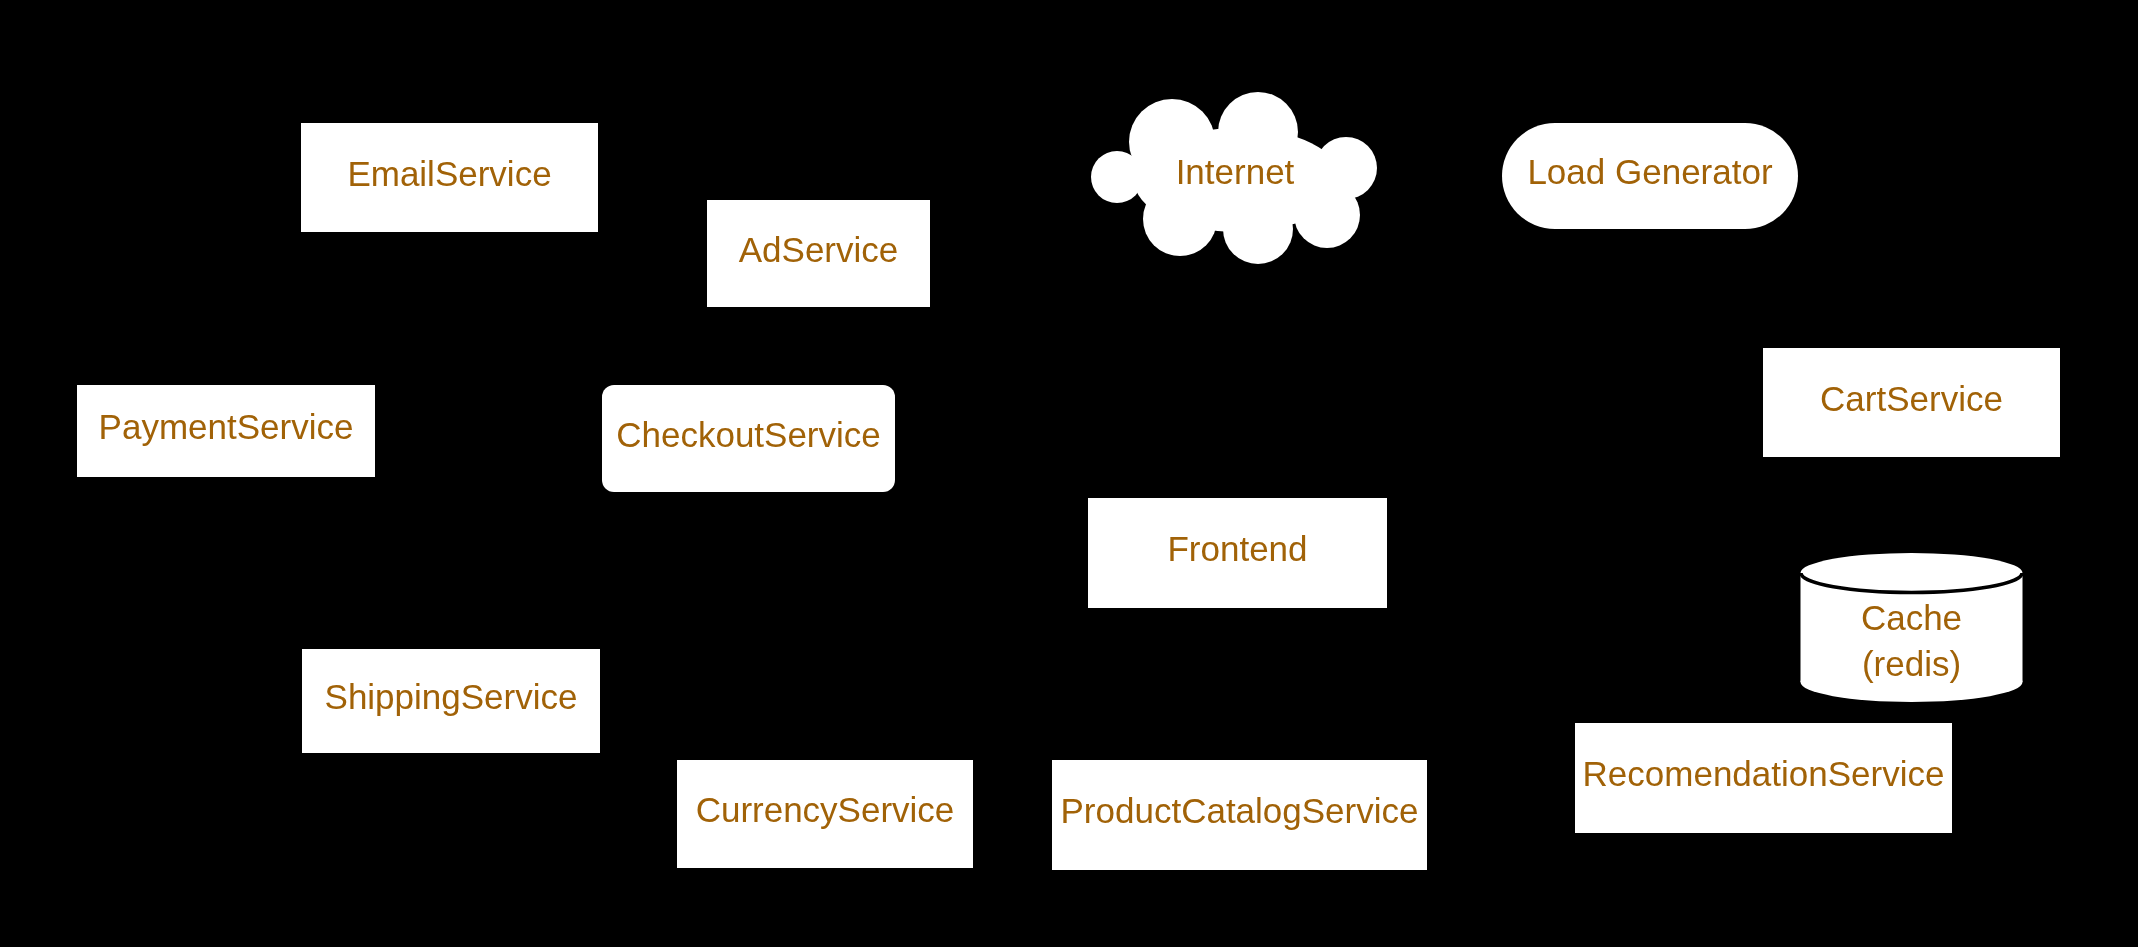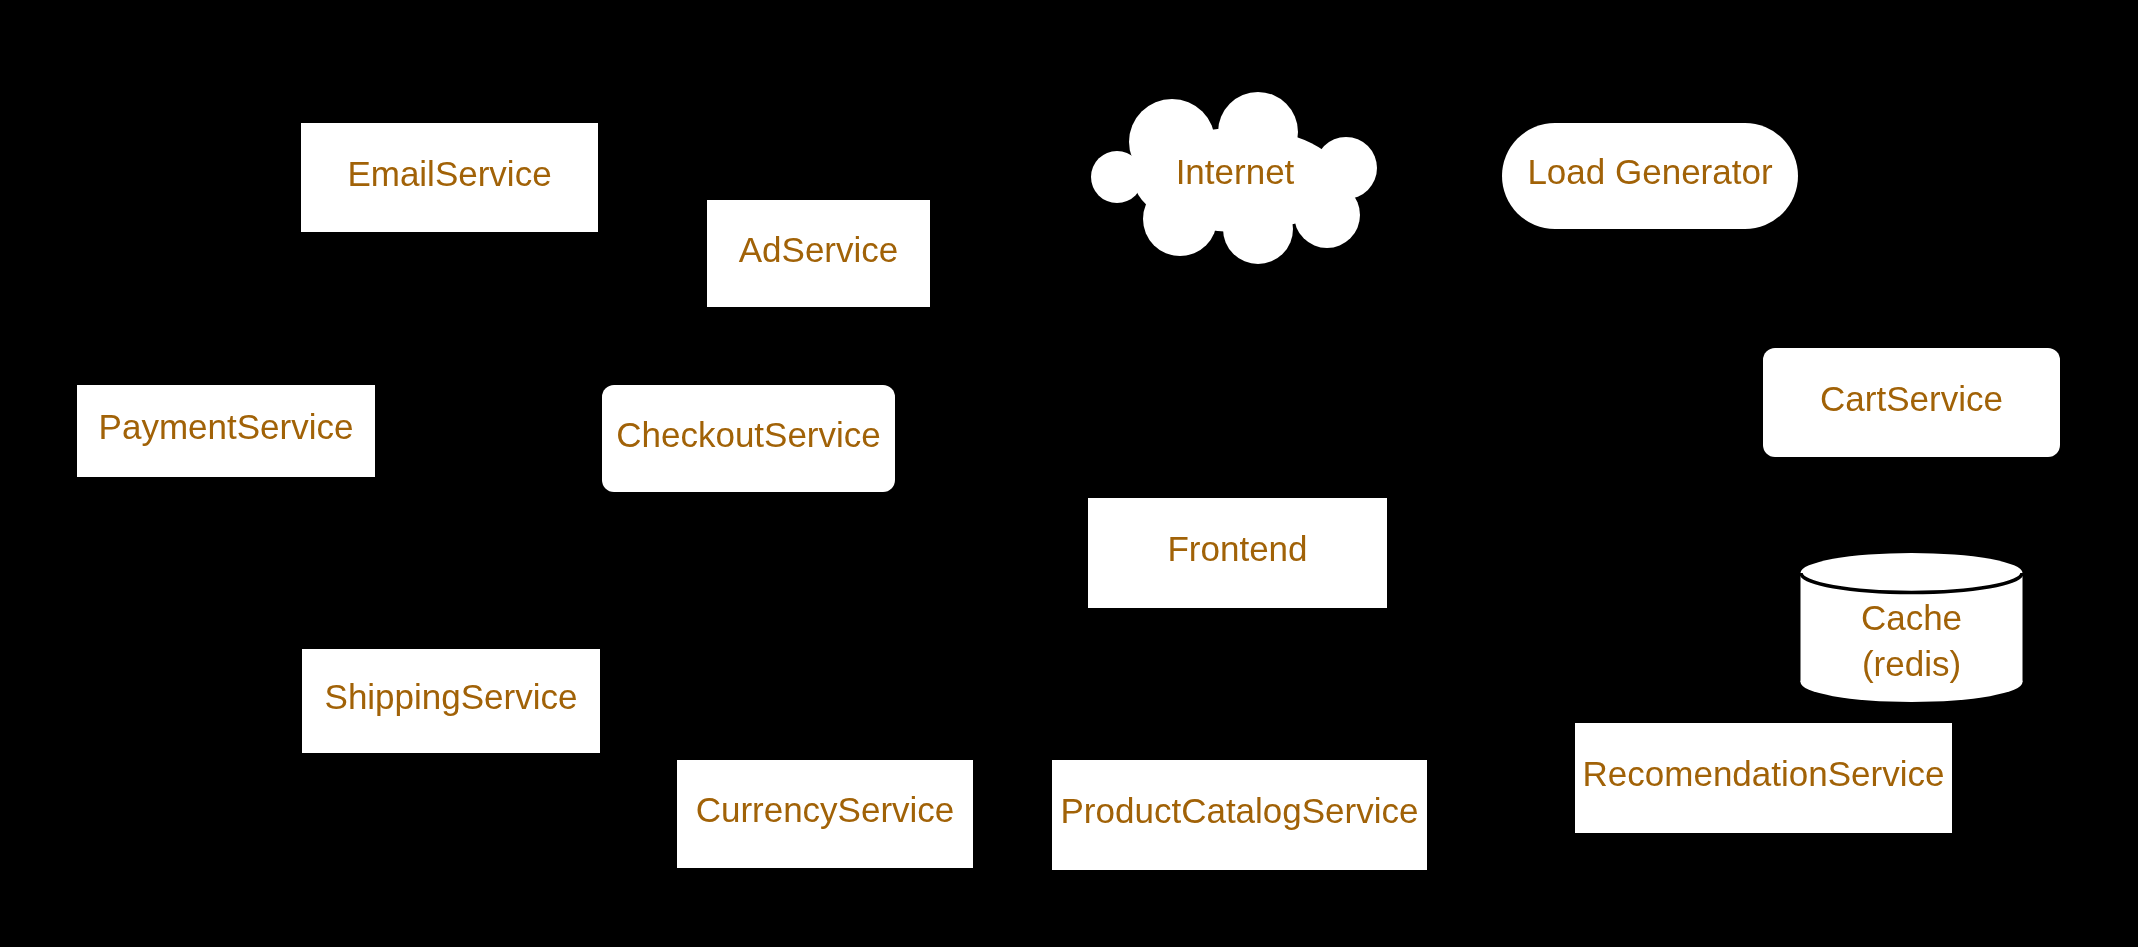--- a/index.html
+++ b/index.html
@@ -91,21 +91,21 @@
   </div>
 
   <div class="node box-node" style="left:77px; top:385px; width:298px; height:92px;">
     <span class="label">PaymentService</span>
   </div>
 
   <div class="node box-node" style="left:602px; top:385px; width:293px; height:107px;border-radius:12px;">
     <span class="label">CheckoutService</span>
   </div>
 
-  <div class="node box-node" style="left:1763px; top:348px; width:297px; height:109px;border-radius:12px;">
+  <div class="node box-node" style="left:1763px; top:348px; width:297px; height:109px;">
     <span class="label">CartService</span>
   </div>
 
   <div class="node box-node" style="left:1088px; top:498px; width:299px; height:110px;align-items:center;">
     <span class="label">Frontend</span>
   </div>
 
   <div class="node cylinder-node" style="left:1800px; top:552px; width:223px; height:151px;">
     <svg width="223" height="151" viewBox="0 0 223 151" aria-hidden="true">
       <g fill="#ffffff">

